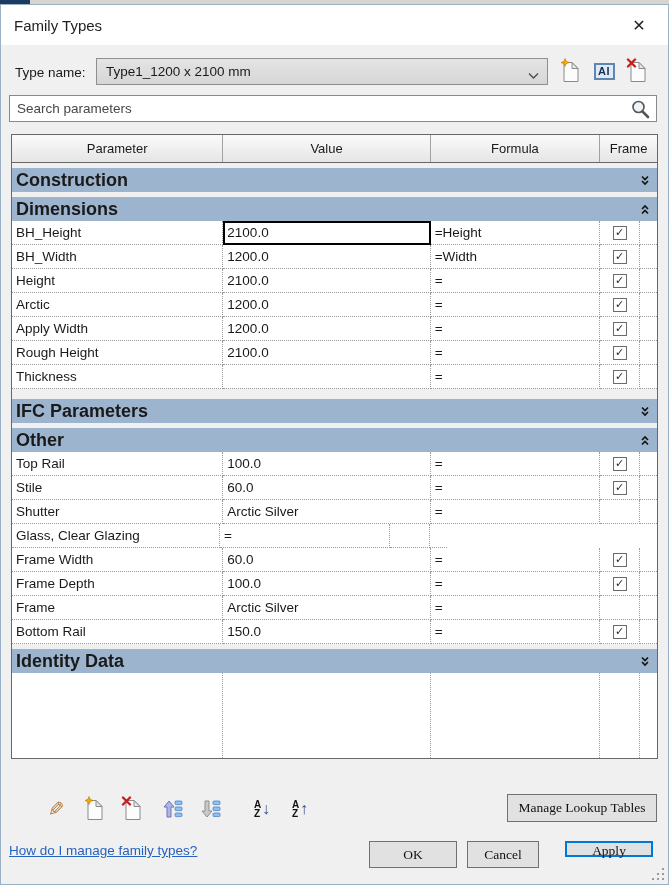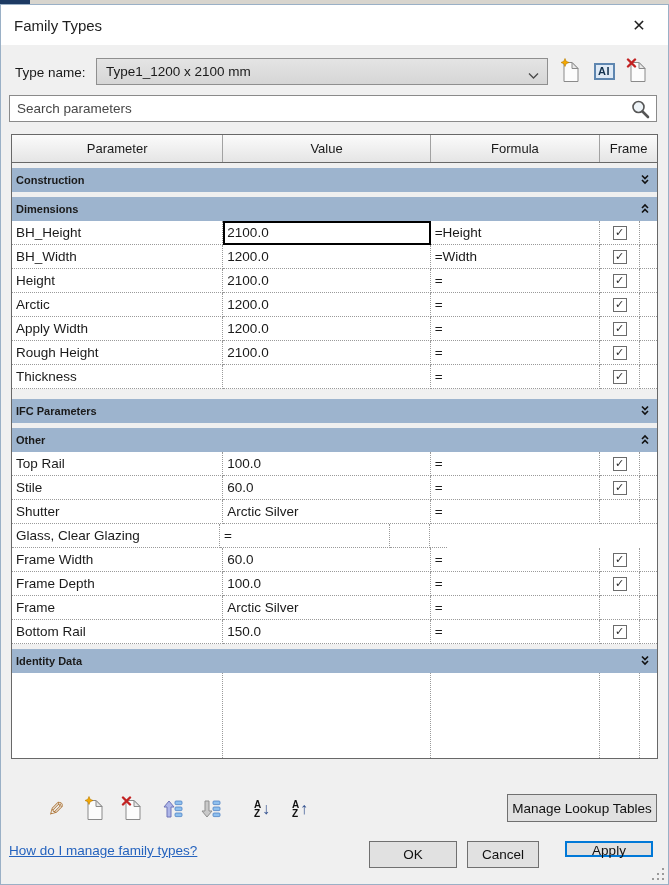--- a/index.html
+++ b/index.html
@@ -70,21 +70,21 @@
   }
   .th {
     display:flex; align-items:center; justify-content:center;
     border-right:1px solid #a2a2a2; height:100%;
   }
   .th:last-child { border-right:none; }
   .spacer { height:5px; background:#f0f0f0; }
   .section-row {
     height:24px; background:#9db4ce; display:flex; align-items:center;
     justify-content:space-between; padding:0 7px 0 4px;
-    font-weight:bold; font-size:11px; cursor:pointer;
+    font-weight:bold; font-size:18px; cursor:pointer;
   }
   .data-row { display:flex; height:24px; background:#fff; font-size:13.5px; }
   .cell {
     display:flex; align-items:center; padding:0 4px;
     border-right:1px dotted #9a9a9a; border-bottom:1px dotted #9a9a9a;
     overflow:hidden; white-space:nowrap; height:100%;
   }
   .cell.strip { border-right:none; padding:0; }
   .cell.lock { justify-content:center; padding:0; }
   .vcell.selected { outline:2px solid #000; outline-offset:-2px; background:#fff; }
@@ -102,21 +102,21 @@
     display:flex; align-items:center; gap:12px;
   }
   .fi { width:26px; height:26px; display:flex; align-items:center; justify-content:center; cursor:pointer; }
   .pencil { font-size:20px; color:#b07a3e; transform:scaleX(-1); }
   .az-wrap { display:flex; align-items:center; gap:1px; }
   .az { display:flex; flex-direction:column; font-size:10px; font-weight:bold; line-height:9px; color:#111; }
   .az-arrow { font-size:16px; font-weight:bold; color:#33518f; }
   .gap-before { margin-left:16px; }
 
   .btn {
-    background:#e1e1e1; border:1px solid #707070; font-family:Liberation Sans, sans-serif;
+    background:#e1e1e1; border:1px solid #707070; font-family:Liberation Serif, serif;
     font-size:13.5px; color:#111; cursor:pointer;
   }
   .manage-btn { position:absolute; right:11px; top:789px; width:150px; height:28px; }
   .ok-btn     { position:absolute; left:368px; top:836px; width:88px; height:27px; }
   .cancel-btn { position:absolute; left:466px; top:836px; width:72px; height:27px; }
   .apply-btn  { position:absolute; left:564px; top:836px; width:88px; height:16px; border:2px solid #0078d7; }
 
   .help-link {
     position:absolute; left:8px; top:838px; font-size:13.5px;
     color:#2563be; text-decoration:underline; cursor:pointer;

